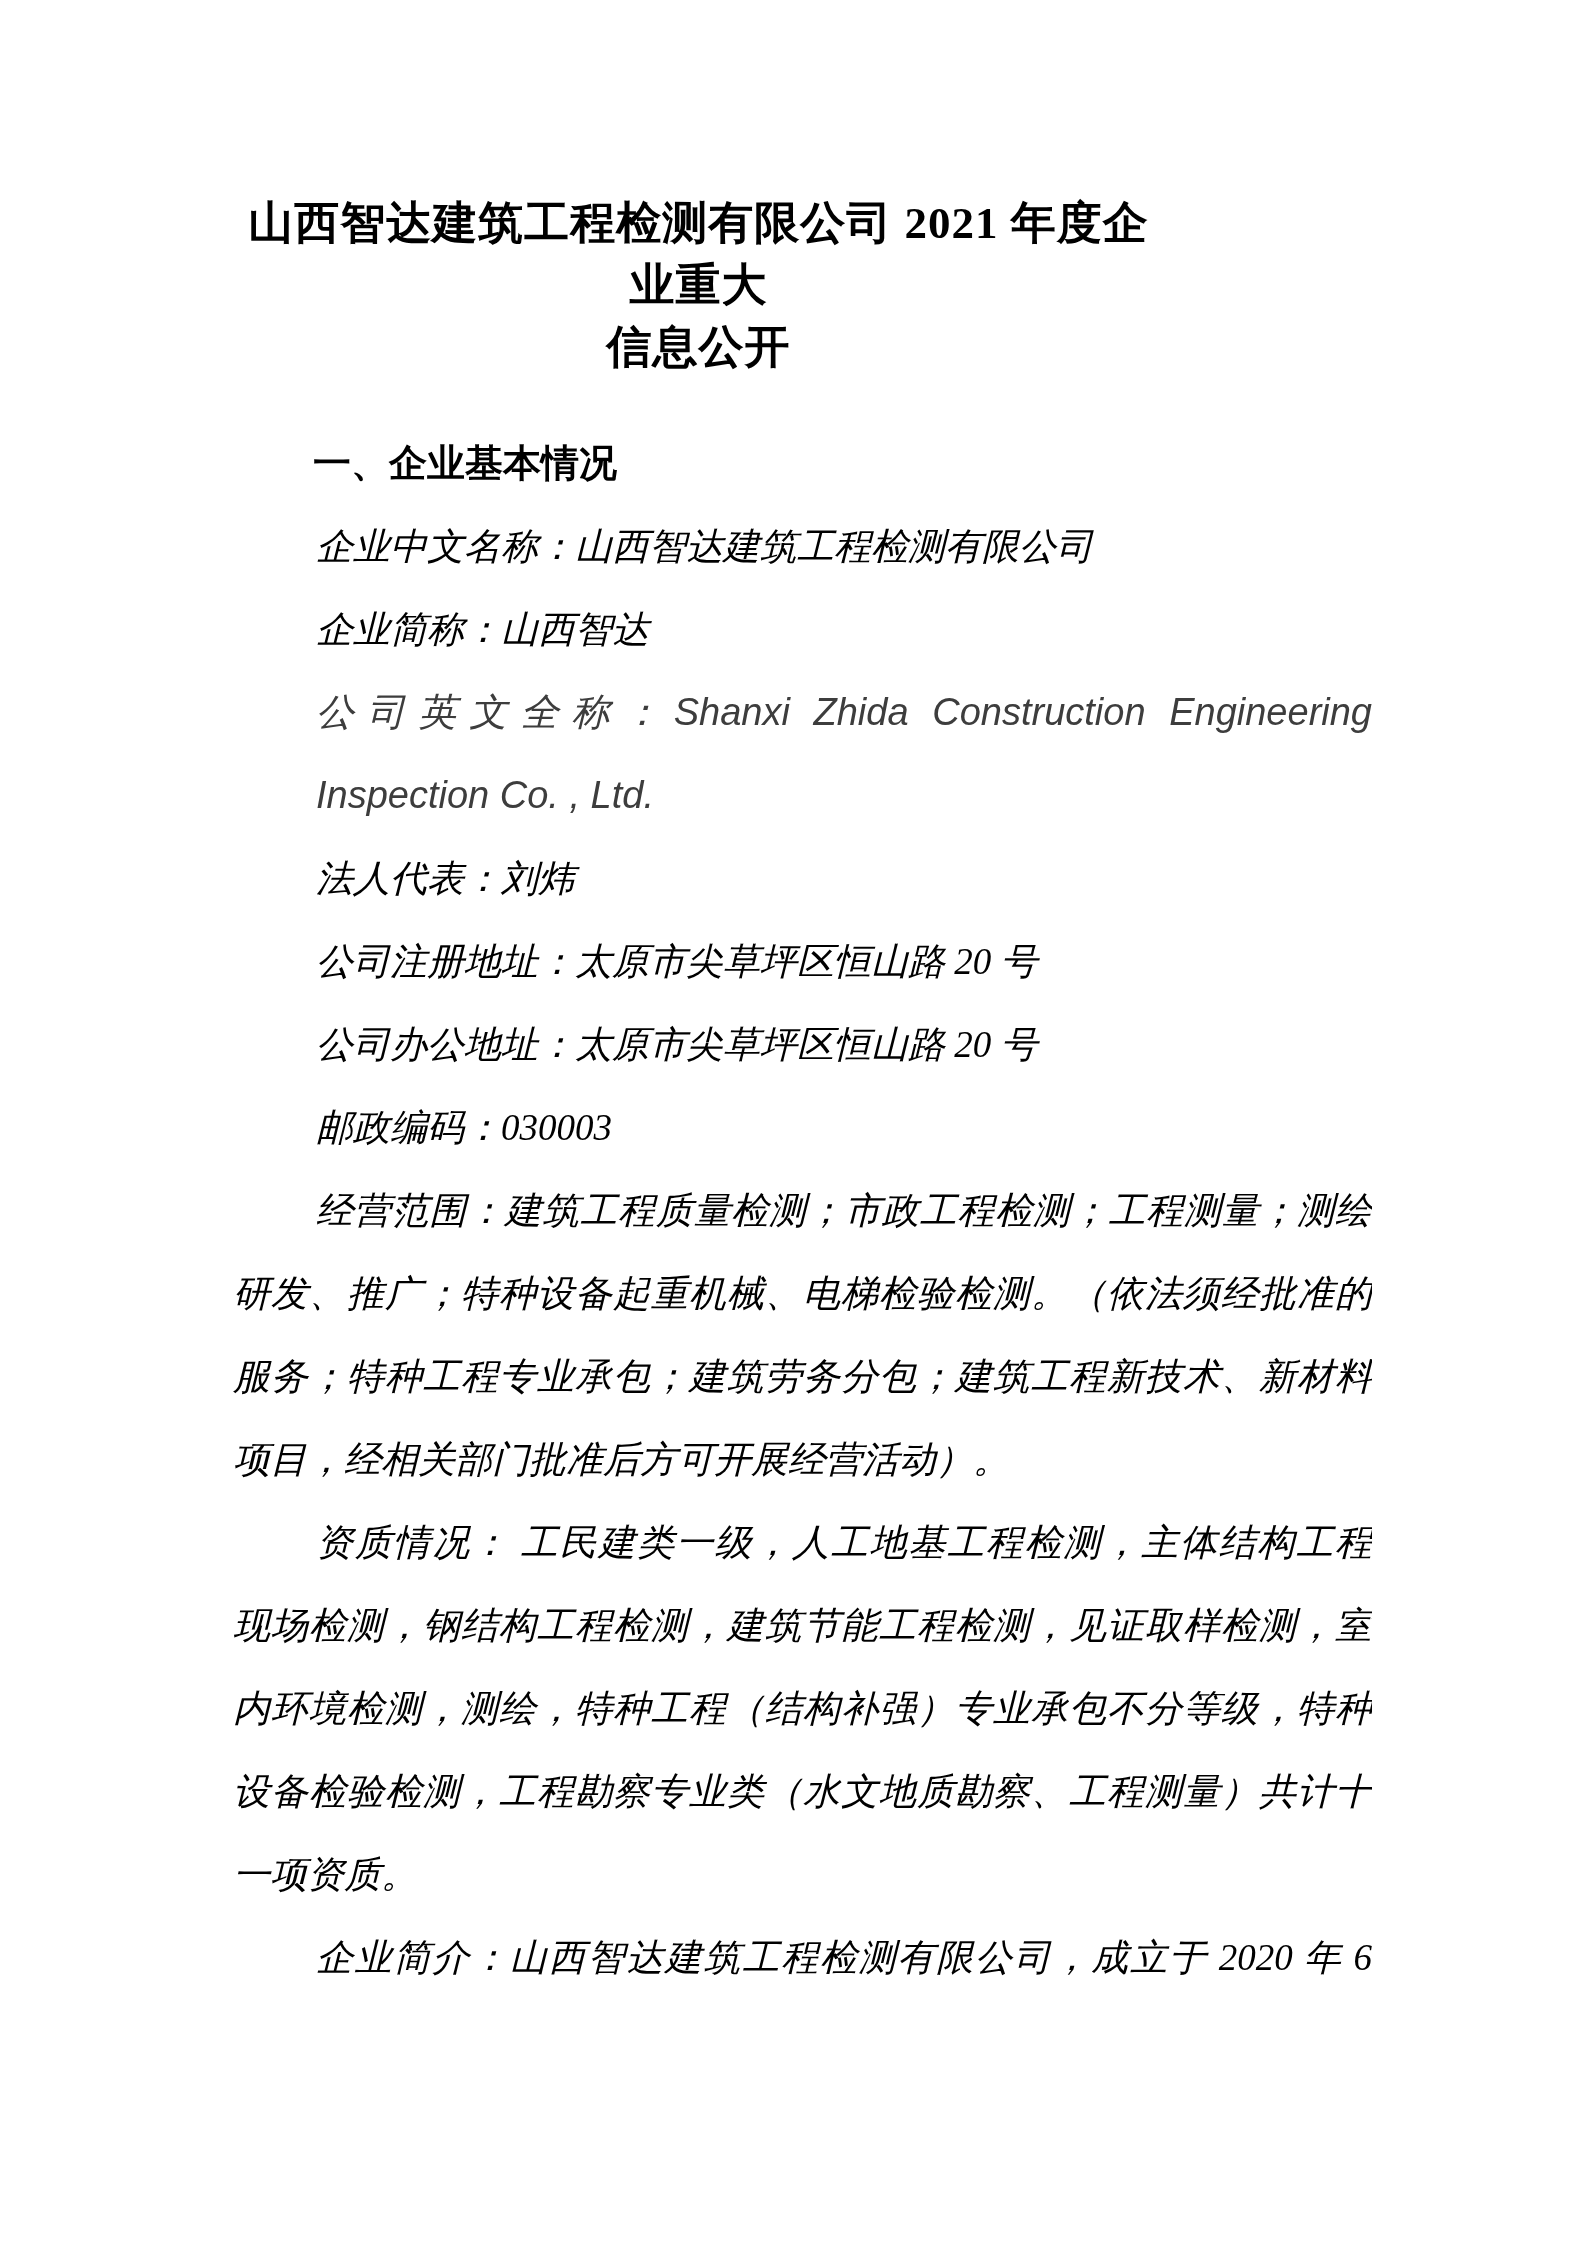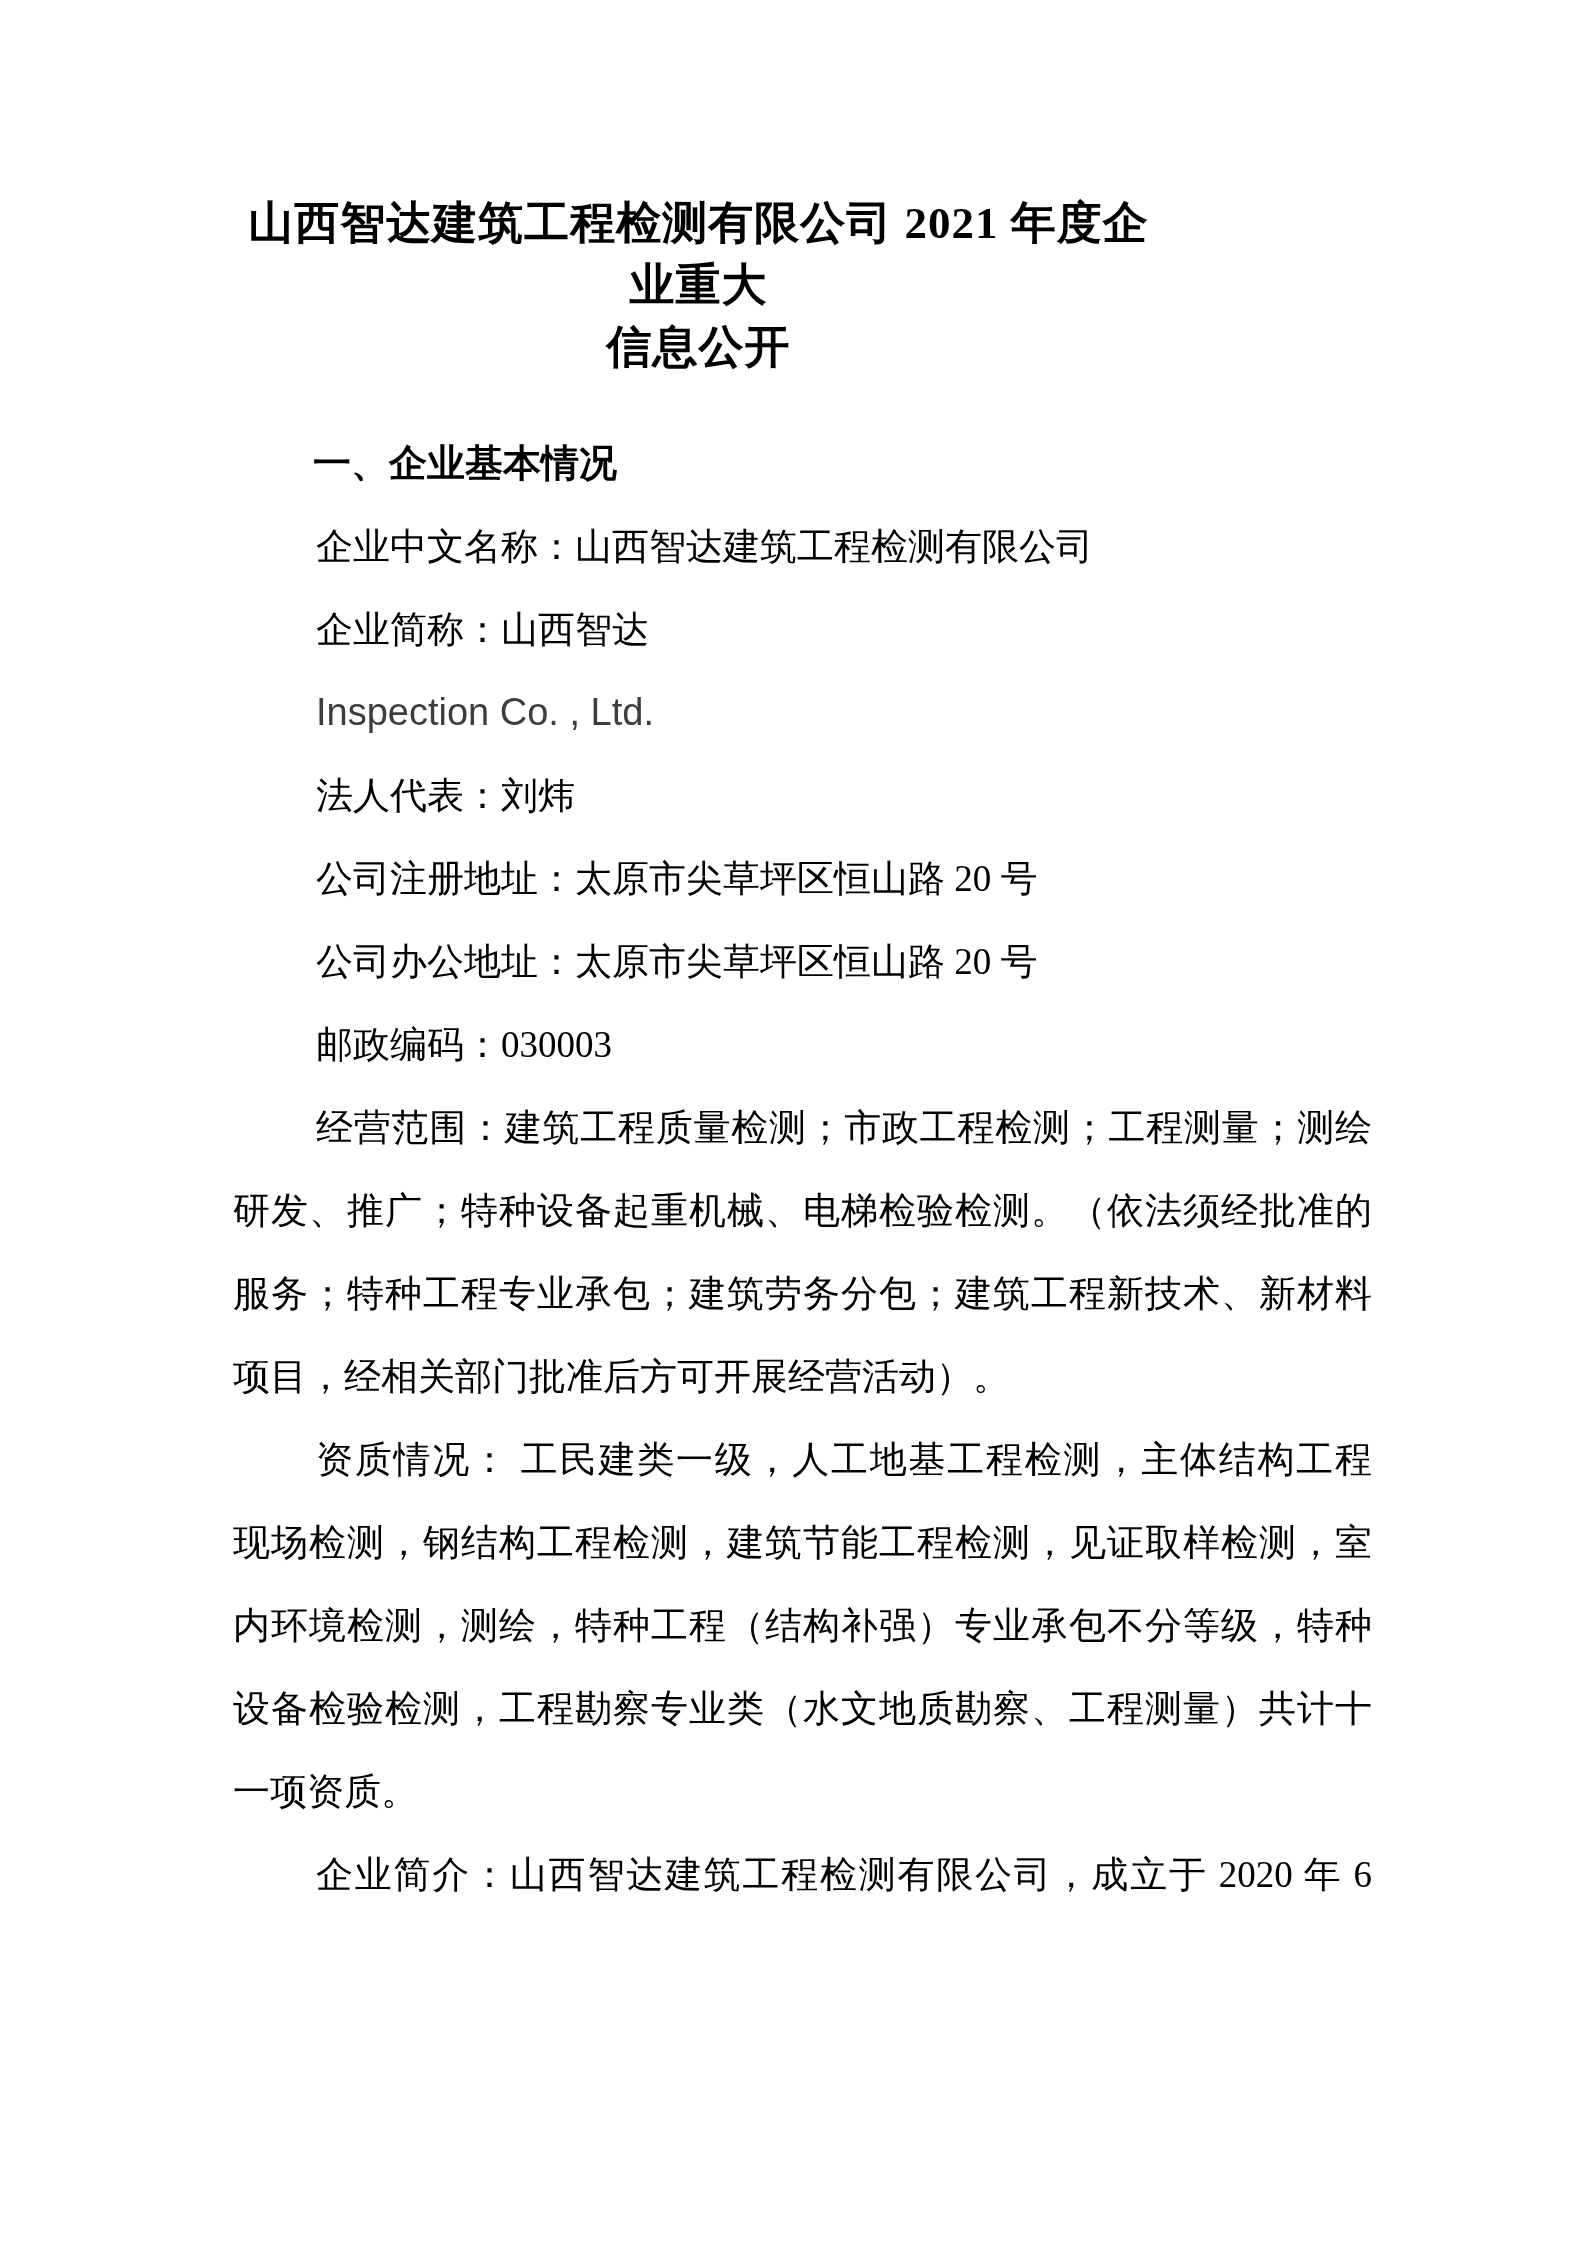--- a/index.html
+++ b/index.html
@@ -37,20 +37,21 @@
   .body-lines {
     width: 1139px;
   }
   .line {
     font-size: 37px;
     line-height: 83px;
     height: 83px;
     overflow: hidden;
     text-align: justify;
     text-align-last: left;
+    font-style: italic;
   }
   .line.indent {
     padding-left: 83px;
   }
   .line.jl {
     text-align: justify;
     text-align-last: justify;
   }
   .line.en {
     font-family: "Liberation Sans", "DejaVu Sans", sans-serif;
@@ -64,20 +65,21 @@
 <div class="page">
   <div class="content">
     <div class="doc-title">
       <div class="title-line">山西智达建筑工程检测有限公司 2021 年度企业重大</div>
       <div class="title-line">信息公开</div>
     </div>
     <div class="heading">一、企业基本情况</div>
     <div class="body-lines" id="body-lines">
         <div class="line indent">企业中文名称：山西智达建筑工程检测有限公司</div>
         <div class="line indent">企业简称：山西智达</div>
+        <div class="line indent jl en">公司英文全称：Shanxi Zhida Construction Engineering</div>
         <div class="line indent en">Inspection Co. , Ltd.</div>
         <div class="line indent">法人代表：刘炜</div>
         <div class="line indent">公司注册地址：太原市尖草坪区恒山路 20 号</div>
         <div class="line indent">公司办公地址：太原市尖草坪区恒山路 20 号</div>
         <div class="line indent">邮政编码：030003</div>
         <div class="line indent jl">经营范围：建筑工程质量检测；市政工程检测；工程测量；测绘</div>
         <div class="line jl">研发、推广；特种设备起重机械、电梯检验检测。（依法须经批准的</div>
         <div class="line jl">服务；特种工程专业承包；建筑劳务分包；建筑工程新技术、新材料</div>
         <div class="line">项目，经相关部门批准后方可开展经营活动）。</div>
         <div class="line indent jl">资质情况：  工民建类一级，人工地基工程检测，主体结构工程</div>

